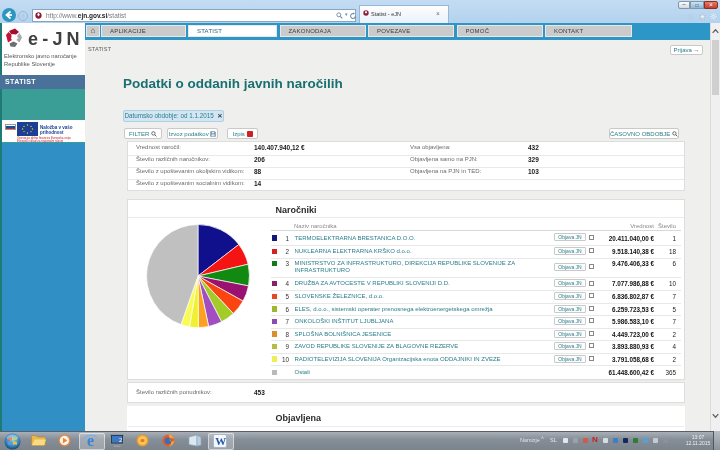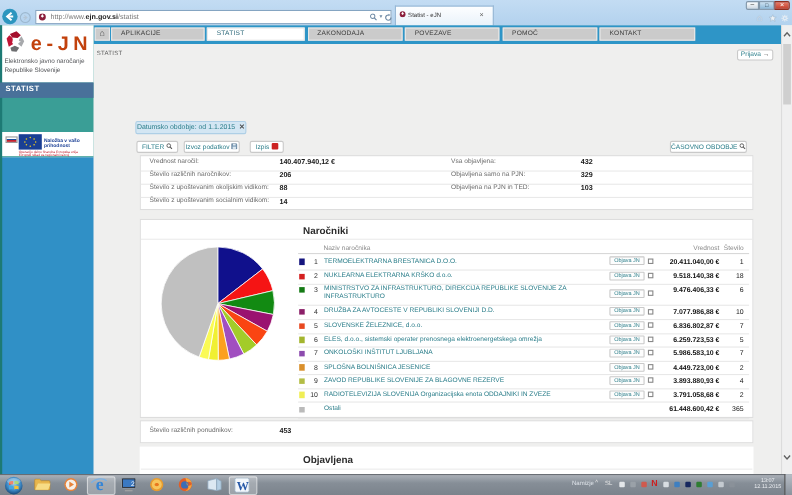--- a/index.html
+++ b/index.html
@@ -91,21 +91,21 @@
 <div class="ab" style="left:0;top:23px;width:2px;height:408px;background:#1d7a74;"></div>
 <div class="ab" style="left:2px;top:23px;width:83px;height:52px;background:#fff;"></div>
 <svg class="ab blk" style="left:4px;top:28px;" width="19" height="20" viewBox="0 0 38 40">
 <path d="M10 6 L22 1 L30 8 L24 13 L14 12 Z" fill="#a50f2d"></path>
 <path d="M4 14 L9 8 L15 13 L16 24 L8 29 Z" fill="#c01535"></path>
 <path d="M31 10 L36 19 L31 29 L25 24 L27 15 Z" fill="#a7a9ac"></path>
 <path d="M11 31 L19 27 L27 31 L22 38 L13 37 Z" fill="#6d6e70"></path>
 <path d="M16 14 L24 15 L26 22 L19 26 L14 22 Z" fill="#fff"></path>
 <path d="M14 13 L30 20 L15 27 L20 20 Z" fill="#fff"></path>
 </svg>
-<div class="ab" style="left:28px;top:29px;font-size:18px;font-weight:bold;color:#c2410c;letter-spacing:4.2px;">e-JN</div>
+<div class="ab" style="left:28px;top:29px;font-size:18px;font-weight:bold;color:#404040;letter-spacing:4.2px;">e-JN</div>
 <div class="ab" style="left:4px;top:52px;font-size:5.8px;line-height:8px;color:#55565a;">Elektronsko javno naročanje<br>Republike Slovenije</div>
 <div class="ab" style="left:0;top:75px;width:85px;height:14px;background:#49719a;color:#fff;font-size:7px;font-weight:bold;letter-spacing:0.4px;line-height:14px;padding-left:5px;">STATIST</div>
 <div class="ab" style="left:2px;top:120px;width:83px;height:22px;background:#fff;"></div>
 <div class="ab" style="left:5px;top:124px;width:11px;height:6px;background:linear-gradient(#fff 33%,#1a4c9c 33%,#1a4c9c 66%,#c3202e 66%);border:0.5px solid #999;"></div>
 <div class="ab" style="left:17px;top:122px;width:21px;height:14px;background:#1a3f94;"></div>
 <svg class="ab blk" style="left:17px;top:122px;" width="21" height="14" viewBox="0 0 21 14">
       <g fill="#f7d117">
         <circle cx="10.5" cy="3" r="0.7"></circle>
         <circle cx="14" cy="4.4" r="0.7"></circle>
         <circle cx="15.4" cy="7" r="0.7"></circle>
@@ -114,20 +114,21 @@
         <circle cx="7" cy="9.6" r="0.7"></circle>
         <circle cx="5.6" cy="7" r="0.7"></circle>
         <circle cx="7" cy="4.4" r="0.7"></circle>
       </g>
     </svg>
 <div class="ab" style="left:40px;top:125px;font-size:4.5px;color:#1a3f94;font-weight:bold;">Naložba v vašo<br>prihodnost</div>
 <div class="ab" style="left:17px;top:136.5px;font-size:3px;color:#c3202e;line-height:3.1px;">Operacijo delno financira Evropska unija<br>Evropski sklad za regionalni razvoj</div>
 
 <div class="ab" style="left:88px;top:46px;font-size:5.5px;color:#5a5a5a;letter-spacing:0.2px;">STATIST</div>
 <div class="btn" style="left:670px;top:45px;width:33px;height:10px;line-height:9px;text-align:center;">Prijava <b style="color:#444;">→</b></div>
+<div class="ab" style="left:123px;top:75.5px;font-size:13.5px;font-weight:bold;color:#1a6f70;">Podatki o oddanih javnih naročilih</div>
 <div class="ab" style="left:123px;top:110px;width:101px;height:12px;background:#d3e6f3;border:1px solid #aecfe6;border-radius:2px;color:#2b7e8a;font-size:6.3px;line-height:10px;text-align:center;">Datumsko obdobje: od 1.1.2015 &nbsp;<b style="color:#444;">✕</b></div>
 <div class="btn" style="left:124px;top:127.5px;width:38px;height:11px;line-height:10px;text-align:center;">FILTER <svg class="mag" width="6" height="6" viewBox="0 0 10 10">
         <circle cx="4" cy="4" r="2.8" fill="none" stroke="#555" stroke-width="1.4"></circle>
         <path d="M6.2 6.2 L9 9" stroke="#555" stroke-width="1.6"></path>
       </svg></div>
 <div class="btn" style="left:167px;top:127.5px;width:51px;height:11px;line-height:10px;text-align:center;">Izvoz podatkov <svg class="mag" width="6" height="6" viewBox="0 0 10 10">
         <path d="M1 1 H8 L9 2 V9 H1 Z" fill="#7a9ab5" stroke="#55708a" stroke-width="0.8"></path>
         <rect x="3" y="1.2" width="4" height="2.6" fill="#dde8f0"></rect>
         <rect x="2.5" y="5.5" width="5" height="3.5" fill="#dde8f0"></rect>
       </svg></div>

